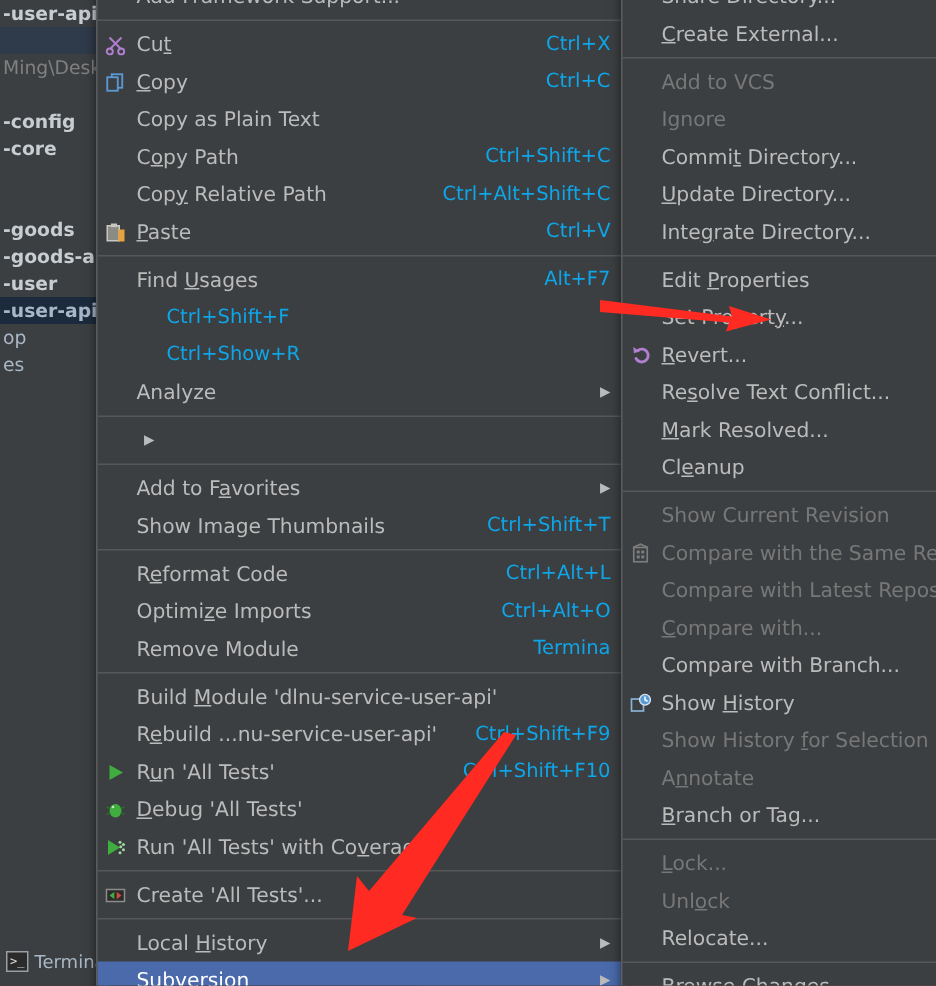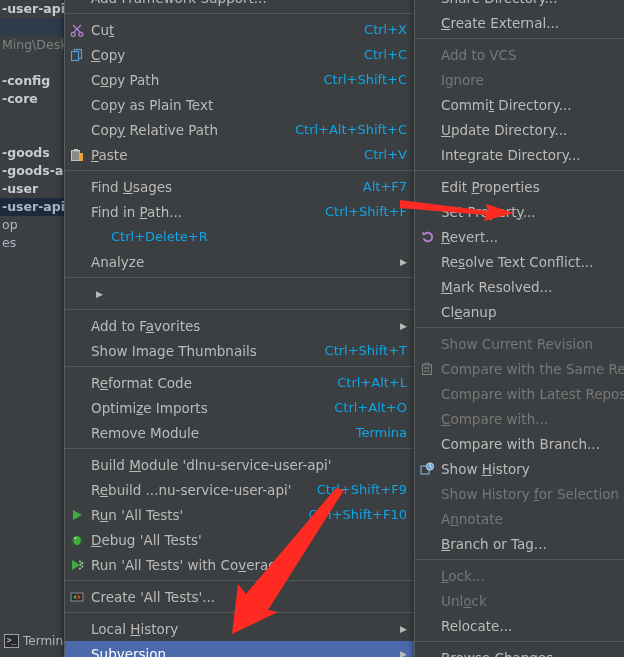--- a/index.html
+++ b/index.html
@@ -168,26 +168,26 @@
           <svg class="ico" width="14" height="14" viewBox="0 0 14 14">
             <rect x="4.5" y="1.5" width="7" height="9" fill="#3c3f41" stroke="#5b9bd5" stroke-width="1.2"></rect>
             <rect x="1.5" y="3.5" width="7" height="9" fill="#3c3f41" stroke="#5b9bd5" stroke-width="1.2"></rect>
           </svg>
         </span>
         <span class="mi-label"><u>C</u>opy</span>
         <span class="mi-key">Ctrl+C</span>
       </div>
       <div class="menu-item">
         <span class="mi-ico"></span>
+        <span class="mi-label">Copy as Plain Text</span>
+      </div>
+      <div class="menu-item">
+        <span class="mi-ico"></span>
         <span class="mi-label">C<u>o</u>py Path</span>
         <span class="mi-key">Ctrl+Shift+C</span>
-      </div>
-      <div class="menu-item">
-        <span class="mi-ico"></span>
-        <span class="mi-label">Copy as Plain Text</span>
       </div>
       <div class="menu-item">
         <span class="mi-ico"></span>
         <span class="mi-label">Cop<u>y</u> Relative Path</span>
         <span class="mi-key">Ctrl+Alt+Shift+C</span>
       </div>
       <div class="menu-item">
         <span class="mi-ico">
           <svg class="ico" width="14" height="14" viewBox="0 0 14 14">
             <rect x="1.5" y="2.5" width="8" height="10" fill="#8b8b86" stroke="#c8c8c2" stroke-width="1"></rect>
@@ -199,26 +199,25 @@
         <span class="mi-key">Ctrl+V</span>
       </div>
       <div class="sep"></div>
       <div class="menu-item">
         <span class="mi-ico"></span>
         <span class="mi-label">Find <u>U</u>sages</span>
         <span class="mi-key">Alt+F7</span>
       </div>
       <div class="menu-item">
         <span class="mi-ico"></span>
-        <span class="mi-label">Find in <u>P</u>ath...</span>
         <span class="mi-key">Ctrl+Shift+F</span>
       </div>
       <div class="menu-item">
         <span class="mi-ico"></span>
-        <span class="mi-key">Ctrl+Delete+R</span>
+        <span class="mi-key">Ctrl+Show+R</span>
       </div>
       <div class="menu-item">
         <span class="mi-ico"></span>
         <span class="mi-label">Analyze</span>
         <span class="mi-arrow">▶</span>
       </div>
       <div class="sep"></div>
       <div class="menu-item">
         <span class="mi-ico"></span>
         <span class="mi-arrow">▶</span>

